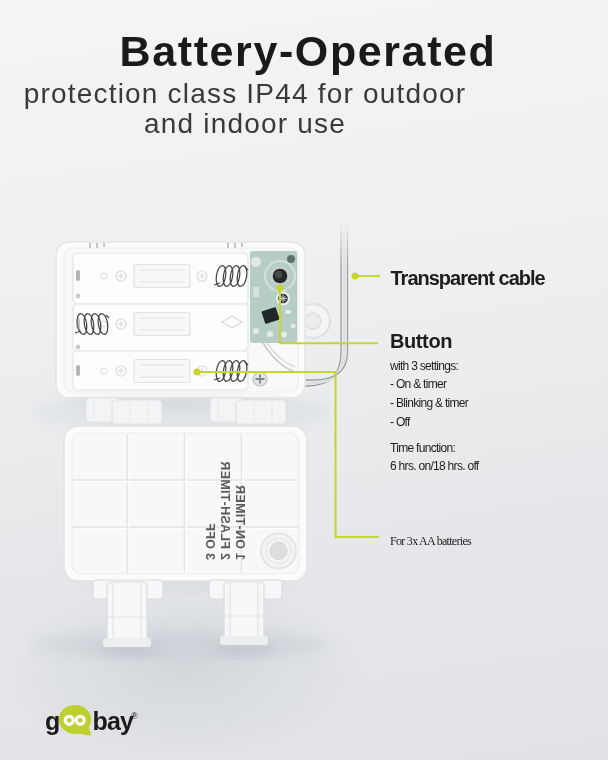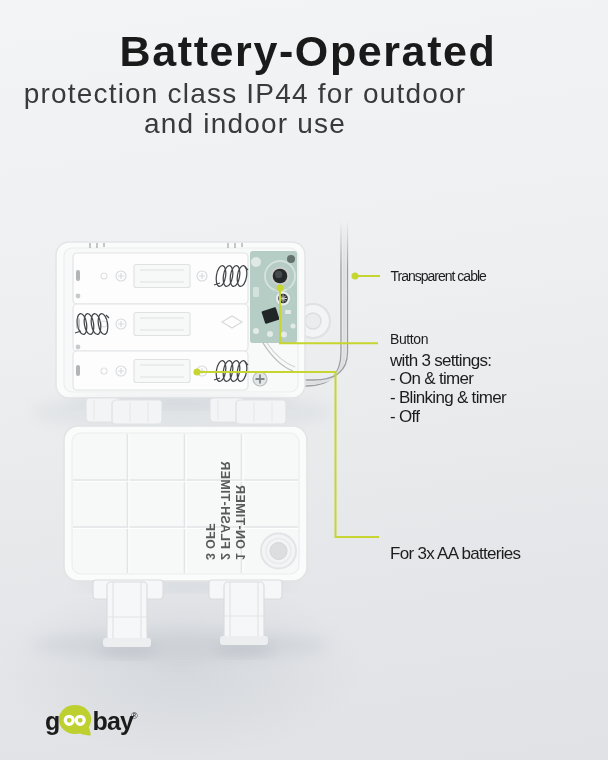--- a/index.html
+++ b/index.html
@@ -12,23 +12,23 @@
   }
   .title{
     position:absolute;left:4px;top:27px;width:608px;text-align:center;
     font-size:43px;font-weight:bold;color:#1a1a1a;letter-spacing:1.6px;
   }
   .subtitle{
     position:absolute;left:0;top:79px;width:490px;text-align:center;
     font-size:28px;line-height:29.5px;color:#3a3a3a;font-weight:400;letter-spacing:1.2px;
   }
   .lbl{position:absolute;color:#1d1d1d;}
-  .lbl b{font-size:14px;font-weight:normal;letter-spacing:-0.4px;margin-top:40px;}
+  .lbl b{font-size:20px;font-weight:bold;letter-spacing:-0.4px;margin-top:40px;}
   .lbl b.tc{letter-spacing:-1.0px;}
-  .lbl .body{font-size:17px;line-height:18.8px;letter-spacing:-0.7px;}
+  .lbl .body{font-size:12px;line-height:18.8px;letter-spacing:-0.7px;}
 </style>
 </head>
 <body>
 <svg width="608" height="760" viewBox="0 0 608 760" style="position:absolute;left:0;top:0;">
   <defs>
     <linearGradient id="cableFade" x1="0" y1="220" x2="0" y2="268" gradientUnits="userSpaceOnUse">
       <stop offset="0" stop-color="#9b9ea1" stop-opacity="0"></stop>
       <stop offset="1" stop-color="#9b9ea1" stop-opacity="1"></stop>
     </linearGradient>
     <linearGradient id="cableFade2" x1="0" y1="220" x2="0" y2="268" gradientUnits="userSpaceOnUse">
@@ -245,17 +245,21 @@
 <div class="lbl" style="left:390.5px;top:267px;"><b class="tc">Transparent cable</b></div>
 
 <div class="lbl" style="left:390px;top:330px;">
   <b>Button</b>
   <div class="body" style="margin-top:3.5px;">
     with 3 settings:<br>
     - On &amp; timer<br>
     - Blinking &amp; timer<br>
     - Off
   </div>
+  <div class="body" style="margin-top:7px;">
+    Time function:<br>
+    6 hrs. on/18 hrs. off
+  </div>
 </div>
 
 <div class="lbl" style="left:390px;top:531.5px;">
-  <div class="body" style="margin-top:13px;">For 3x AA batteries</div>
+  <div class="body" style="margin-top:0;font-family:Liberation Serif, serif;">For 3x AA batteries</div>
 </div>
 
 </body></html>

